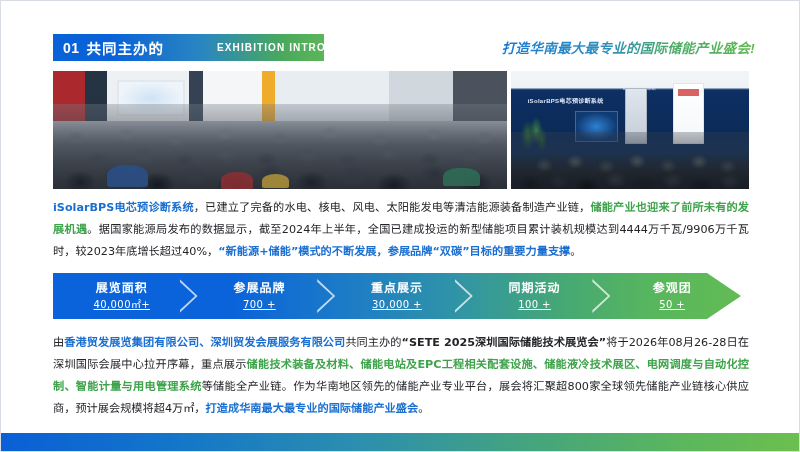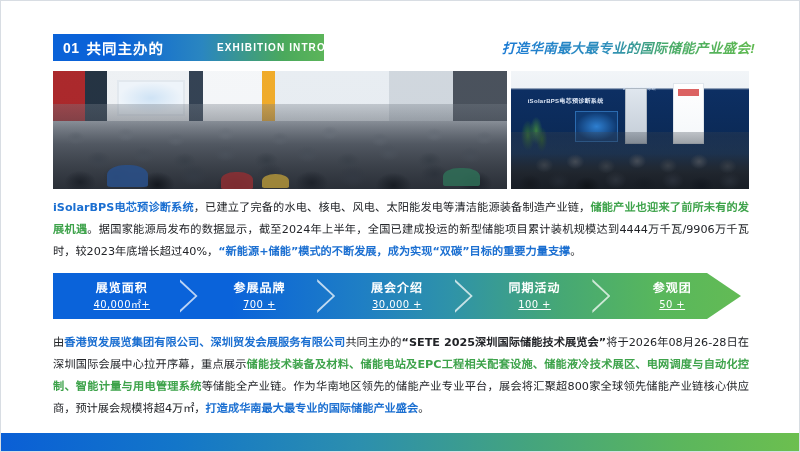--- a/index.html
+++ b/index.html
@@ -295,37 +295,37 @@
       <div class="booth-cabinet-label">BPS3000电池系统</div>
       <div class="booth-screen"></div>
       <div class="booth-cabinet"></div>
       <div class="booth-poster"></div>
       <div class="booth-plant"></div>
       <div class="booth-crowd"></div>
     </div>
 
   </div>
 
-  <div class="para top"><span class="hl-blue">iSolarBPS电芯预诊断系统</span><span>，已建立了完备的水电、核电、风电、太阳能发电等清洁能源装备制造产业链，</span><span class="hl-green">储能产业也迎来了前所未有的发展机遇</span><span>。据国家能源局发布的数据显示，截至2024年上半年，全国已建成投运的新型储能项目累计装机规模达到4444万千瓦/9906万千瓦时，较2023年底增长超过40%，</span><span class="hl-blue">“新能源+储能”模式的不断发展，成为实现“双碳”目标的重要力量支撑</span><span>。</span></div>
+  <div class="para top"><span class="hl-blue">iSolarBPS电芯预诊断系统</span><span>，已建立了完备的水电、核电、风电、太阳能发电等清洁能源装备制造产业链，</span><span class="hl-green">储能产业也迎来了前所未有的发展机遇</span><span>。据国家能源局发布的数据显示，截至2024年上半年，全国已建成投运的新型储能项目累计装机规模达到4444万千瓦/9906万千瓦时，较2023年底增长超过40%，</span><span class="hl-blue">“新能源+储能”模式的不断发展，参展品牌“双碳”目标的重要力量支撑</span><span>。</span></div>
 
   <div class="stats-wrap">
     <div class="stats-bar">
 
       <div class="stat">
         <div class="stat-label">展览面积</div>
         <div class="stat-value">40,000㎡+</div>
       </div>
 
       <div class="stat">
         <div class="stat-label">参展品牌</div>
         <div class="stat-value">700 +</div>
       </div>
 
       <div class="stat">
-        <div class="stat-label">展会介绍</div>
+        <div class="stat-label">重点展示</div>
         <div class="stat-value">30,000 +</div>
       </div>
 
       <div class="stat">
         <div class="stat-label">同期活动</div>
         <div class="stat-value">100 +</div>
       </div>
 
       <div class="stat">
         <div class="stat-label">参观团</div>

